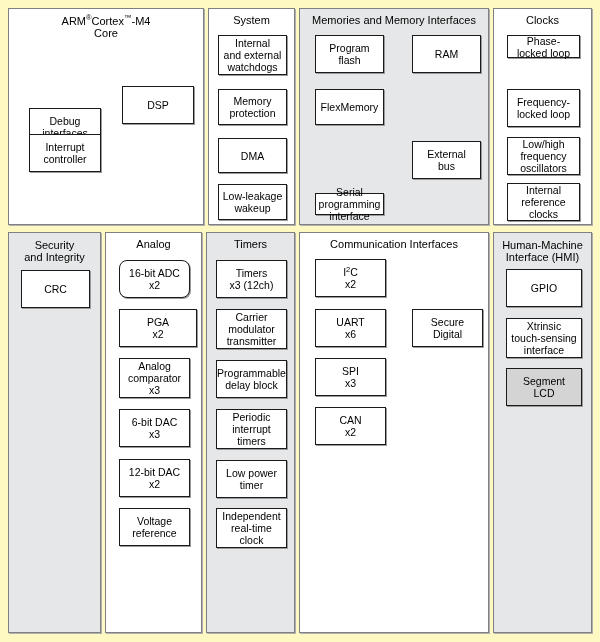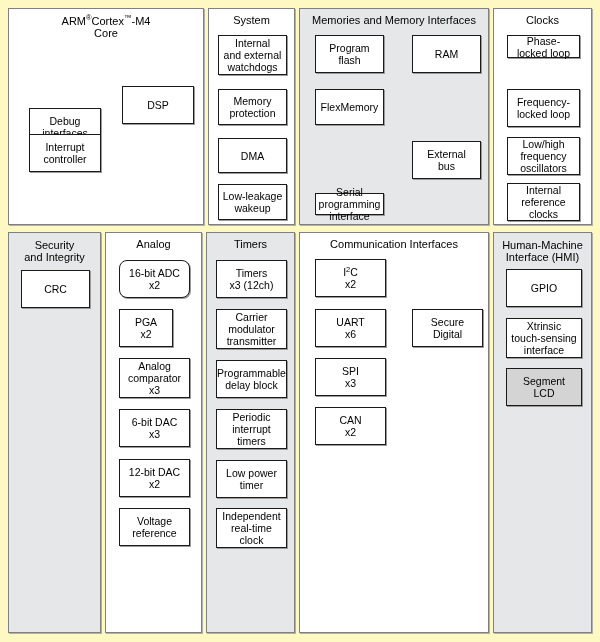--- a/index.html
+++ b/index.html
@@ -176,21 +176,21 @@
       <span class="lbl">CRC</span>
     </div>
   </div>
 
   <div class="panel" style="left:105px; top:232px; width:97px; height:401px;">
     <div class="panel-title">Analog</div>
     <div class="block" style="left:13px; top:27px; width:71px; height:38px;border-radius:8px;">
       <span class="lbl">16-bit ADC
 x2</span>
     </div>
-    <div class="block" style="left:13px; top:76px; width:54px; height:38px;">
+    <div class="block" style="left:13px; top:76px; width:78px; height:38px;">
       <span class="lbl">PGA
 x2</span>
     </div>
     <div class="block" style="left:13px; top:125px; width:71px; height:40px;">
       <span class="lbl">Analog
 comparator
 x3</span>
     </div>
     <div class="block" style="left:13px; top:176px; width:71px; height:38px;">
       <span class="lbl">6-bit DAC

